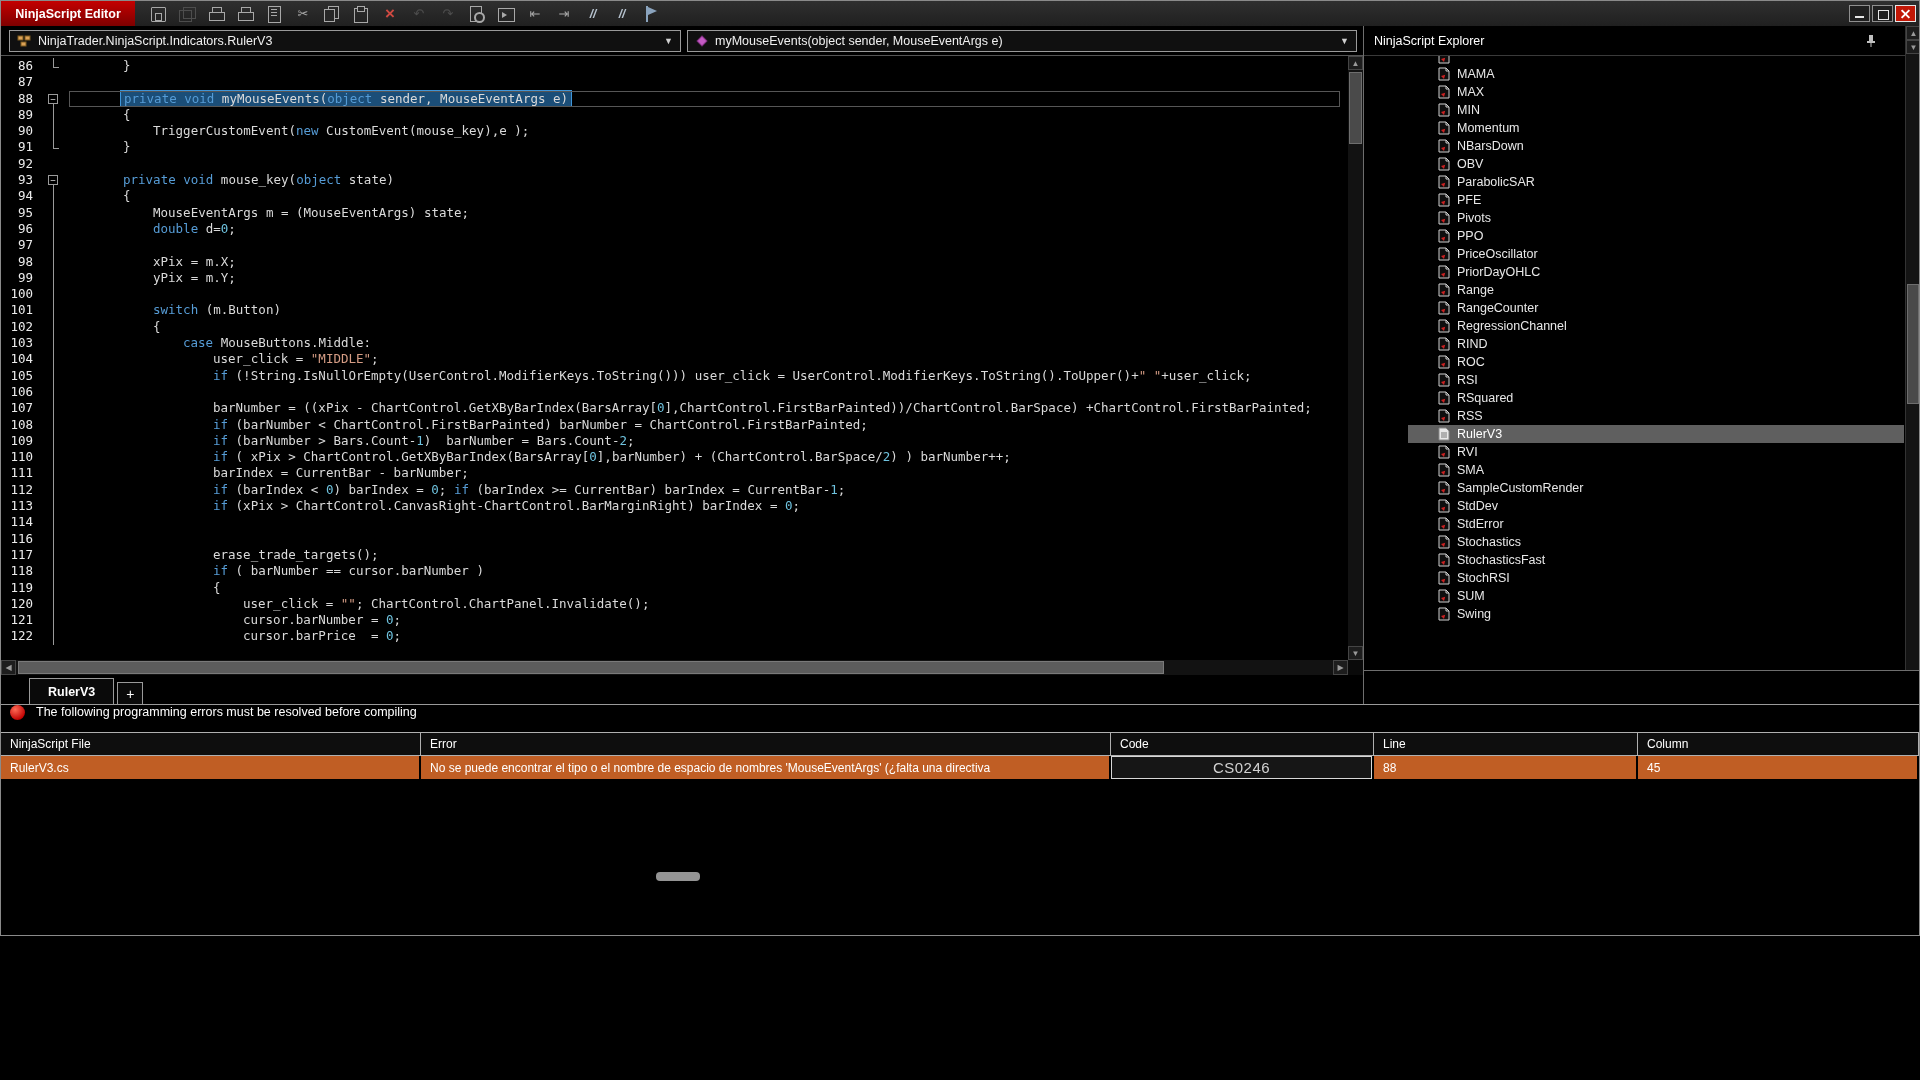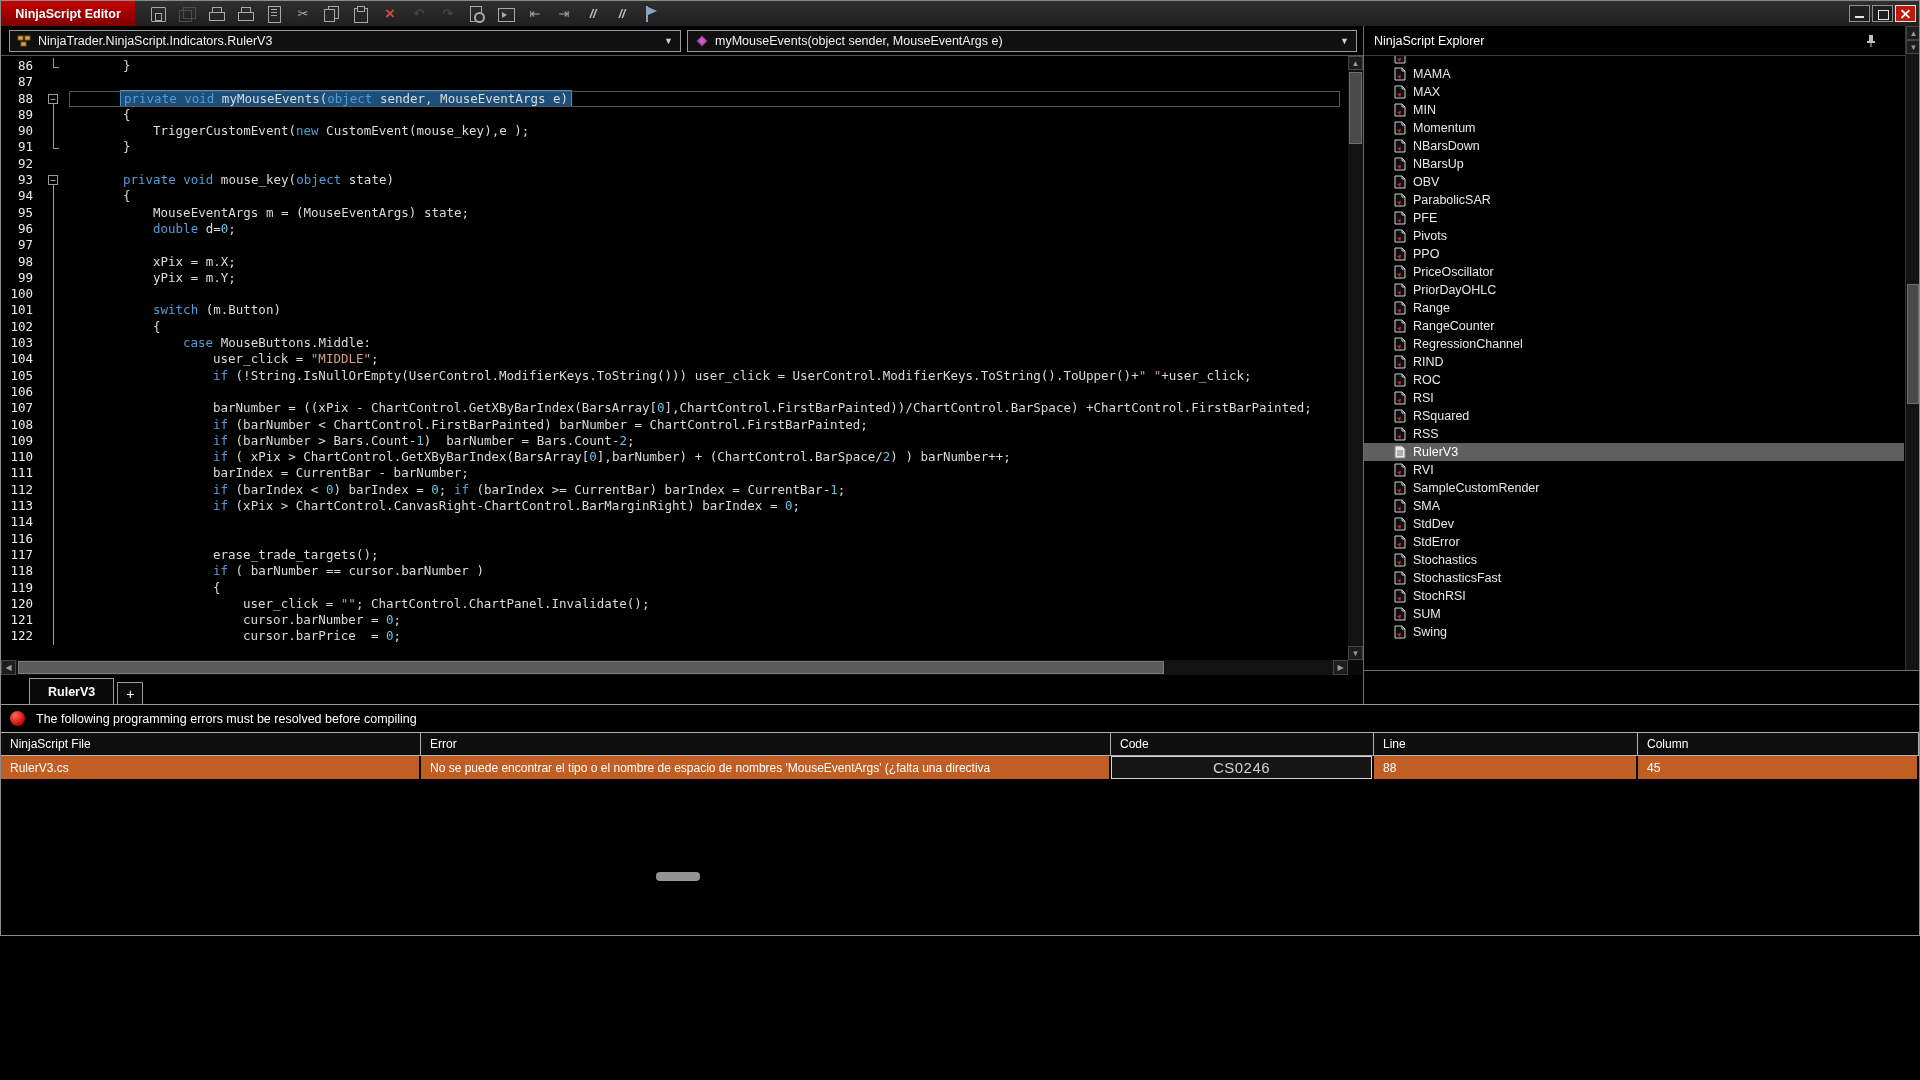--- a/index.html
+++ b/index.html
@@ -101,31 +101,31 @@
     color:#fff;font-size:12.5px;font-weight:bold;display:flex;align-items:center;}
   .tab-add{height:22px;width:26px;border:1px solid #9a9a9a;border-bottom:none;background:#0a0a0a;color:#fff;
     font-size:14px;display:flex;align-items:center;justify-content:center;}
 
   
   #explorer{height:645px;border-bottom:1px solid #6e6e6e;display:flex;flex-direction:column;position:relative;background:#000;}
   #exp-head{height:30px;display:flex;align-items:center;padding:0 20px 0 10px;border-bottom:1px solid #3a3a3a;}
   #exp-title{color:#fff;font-size:12.5px;flex:1;}
   #pin{width:14px;height:16px;display:flex;align-items:center;justify-content:center;margin-right:22px;}
   #exp-list{flex:1;overflow:hidden;padding-right:16px;position:relative;}
-  .xitem{height:18px;display:flex;align-items:center;gap:7px;padding-left:30px;color:#e8e8e8;font-size:12.5px;}
+  .xitem{height:18px;display:flex;align-items:center;gap:7px;padding-left:30px;color:#e8e8e8;font-size:12.5px;margin-left:44px;}
   .xitem.sel{background:#5f5f5f;color:#fff;}
   .xitem.partial{height:9px;overflow:hidden;align-items:flex-start;}
   .xicon{width:12px;height:14px;flex:none;display:flex;}
   #exp-sb{position:absolute;right:0;top:0;bottom:0;width:15px;background:#141414;border-left:1px solid #333;
     display:flex;flex-direction:column;}
   #exp-sb .sb-track{flex:1;position:relative;}
 
   
   #errorsec{border-top:1px solid #9a9a9a;background:#000;}
-  #msgrow{height:27px;display:flex;align-items:center;gap:11px;padding-left:9px;}
+  #msgrow{height:27px;display:flex;gap:11px;padding-left:9px;}
   #errdot{width:15px;height:15px;border-radius:50%;background:radial-gradient(circle at 35% 30%,#ff6a55,#c00000 75%);flex:none;}
   #msgtext{color:#fff;font-size:12.5px;}
   #ehead{display:flex;height:24px;border-top:1px solid #b0b0b0;border-bottom:1px solid #b0b0b0;background:#0e0e0e;}
   .ecell{display:flex;align-items:center;padding-left:9px;color:#fff;font-size:12px;overflow:hidden;white-space:nowrap;flex:none;}
   .ecell.hc{border-right:1px solid #b0b0b0;}
   .c1{width:420px;} .c2{width:690px;} .c3{width:263px;} .c4{width:264px;} .c5{flex:1;}
   .erow{display:flex;height:23px;background:#c05e24;}
   .erow .ecell{border-right:2px solid #000;}
   .erow .c3{padding:0;}
   .codebox{flex:1;height:100%;background:#161616;border:1px solid #d8d8d8;display:flex;align-items:center;
@@ -320,30 +320,20 @@
             <div class="xitem" data-name="explorer-item-NBarsDown">
               <span class="xicon" data-name="script-file-icon">
                 <svg width="12" height="14" viewBox="0 0 12 14">
                   <path d="M1 1h7l3 3v9H1z" fill="#0e0e0e" stroke="#cfcfcf"></path>
                   <path d="M8 1v3h3" fill="none" stroke="#cfcfcf"></path>
                   <path d="M3 9l3 3 1.2-4.2z" fill="#cc2222"></path>
                 </svg>
               </span>
               <span class="xlabel" data-name="explorer-item-label">NBarsDown</span>
             </div>
-            <div class="xitem" data-name="explorer-item-NBarsUp">
-              <span class="xicon" data-name="script-file-icon">
-                <svg width="12" height="14" viewBox="0 0 12 14">
-                  <path d="M1 1h7l3 3v9H1z" fill="#0e0e0e" stroke="#cfcfcf"></path>
-                  <path d="M8 1v3h3" fill="none" stroke="#cfcfcf"></path>
-                  <path d="M3 9l3 3 1.2-4.2z" fill="#cc2222"></path>
-                </svg>
-              </span>
-              <span class="xlabel" data-name="explorer-item-label">NBarsUp</span>
-            </div>
             <div class="xitem" data-name="explorer-item-OBV">
               <span class="xicon" data-name="script-file-icon">
                 <svg width="12" height="14" viewBox="0 0 12 14">
                   <path d="M1 1h7l3 3v9H1z" fill="#0e0e0e" stroke="#cfcfcf"></path>
                   <path d="M8 1v3h3" fill="none" stroke="#cfcfcf"></path>
                   <path d="M3 9l3 3 1.2-4.2z" fill="#cc2222"></path>
                 </svg>
               </span>
               <span class="xlabel" data-name="explorer-item-label">OBV</span>
             </div>
@@ -499,39 +489,39 @@
             <div class="xitem" data-name="explorer-item-RVI">
               <span class="xicon" data-name="script-file-icon">
                 <svg width="12" height="14" viewBox="0 0 12 14">
                   <path d="M1 1h7l3 3v9H1z" fill="#0e0e0e" stroke="#cfcfcf"></path>
                   <path d="M8 1v3h3" fill="none" stroke="#cfcfcf"></path>
                   <path d="M3 9l3 3 1.2-4.2z" fill="#cc2222"></path>
                 </svg>
               </span>
               <span class="xlabel" data-name="explorer-item-label">RVI</span>
             </div>
+            <div class="xitem" data-name="explorer-item-SMA">
+              <span class="xicon" data-name="script-file-icon">
+                <svg width="12" height="14" viewBox="0 0 12 14">
+                  <path d="M1 1h7l3 3v9H1z" fill="#0e0e0e" stroke="#cfcfcf"></path>
+                  <path d="M8 1v3h3" fill="none" stroke="#cfcfcf"></path>
+                  <path d="M3 9l3 3 1.2-4.2z" fill="#cc2222"></path>
+                </svg>
+              </span>
+              <span class="xlabel" data-name="explorer-item-label">SMA</span>
+            </div>
             <div class="xitem" data-name="explorer-item-SampleCustomRender">
               <span class="xicon" data-name="script-file-icon">
                 <svg width="12" height="14" viewBox="0 0 12 14">
                   <path d="M1 1h7l3 3v9H1z" fill="#0e0e0e" stroke="#cfcfcf"></path>
                   <path d="M8 1v3h3" fill="none" stroke="#cfcfcf"></path>
                   <path d="M3 9l3 3 1.2-4.2z" fill="#cc2222"></path>
                 </svg>
               </span>
               <span class="xlabel" data-name="explorer-item-label">SampleCustomRender</span>
-            </div>
-            <div class="xitem" data-name="explorer-item-SMA">
-              <span class="xicon" data-name="script-file-icon">
-                <svg width="12" height="14" viewBox="0 0 12 14">
-                  <path d="M1 1h7l3 3v9H1z" fill="#0e0e0e" stroke="#cfcfcf"></path>
-                  <path d="M8 1v3h3" fill="none" stroke="#cfcfcf"></path>
-                  <path d="M3 9l3 3 1.2-4.2z" fill="#cc2222"></path>
-                </svg>
-              </span>
-              <span class="xlabel" data-name="explorer-item-label">SMA</span>
             </div>
             <div class="xitem" data-name="explorer-item-StdDev">
               <span class="xicon" data-name="script-file-icon">
                 <svg width="12" height="14" viewBox="0 0 12 14">
                   <path d="M1 1h7l3 3v9H1z" fill="#0e0e0e" stroke="#cfcfcf"></path>
                   <path d="M8 1v3h3" fill="none" stroke="#cfcfcf"></path>
                   <path d="M3 9l3 3 1.2-4.2z" fill="#cc2222"></path>
                 </svg>
               </span>
               <span class="xlabel" data-name="explorer-item-label">StdDev</span>

